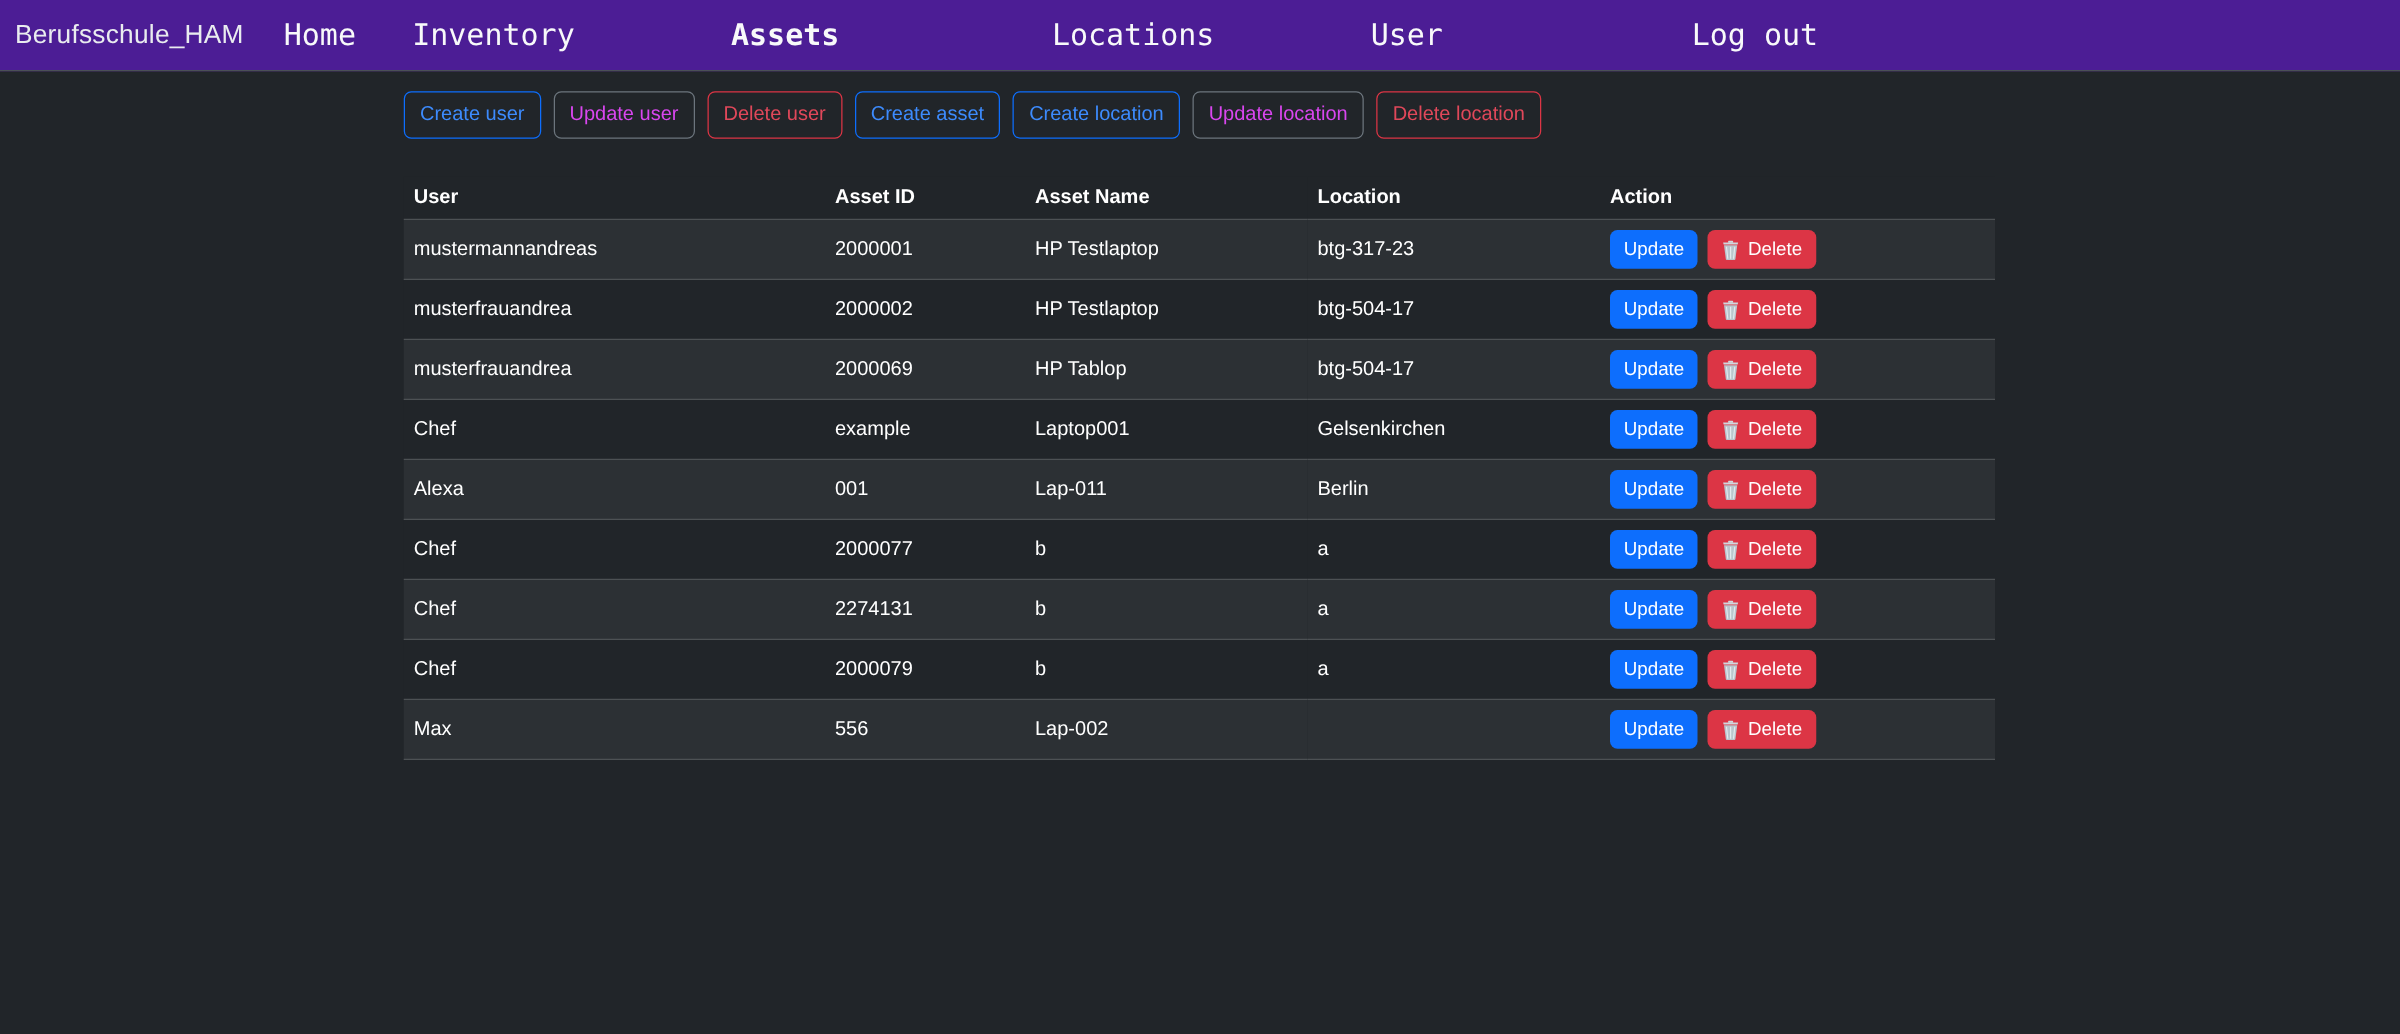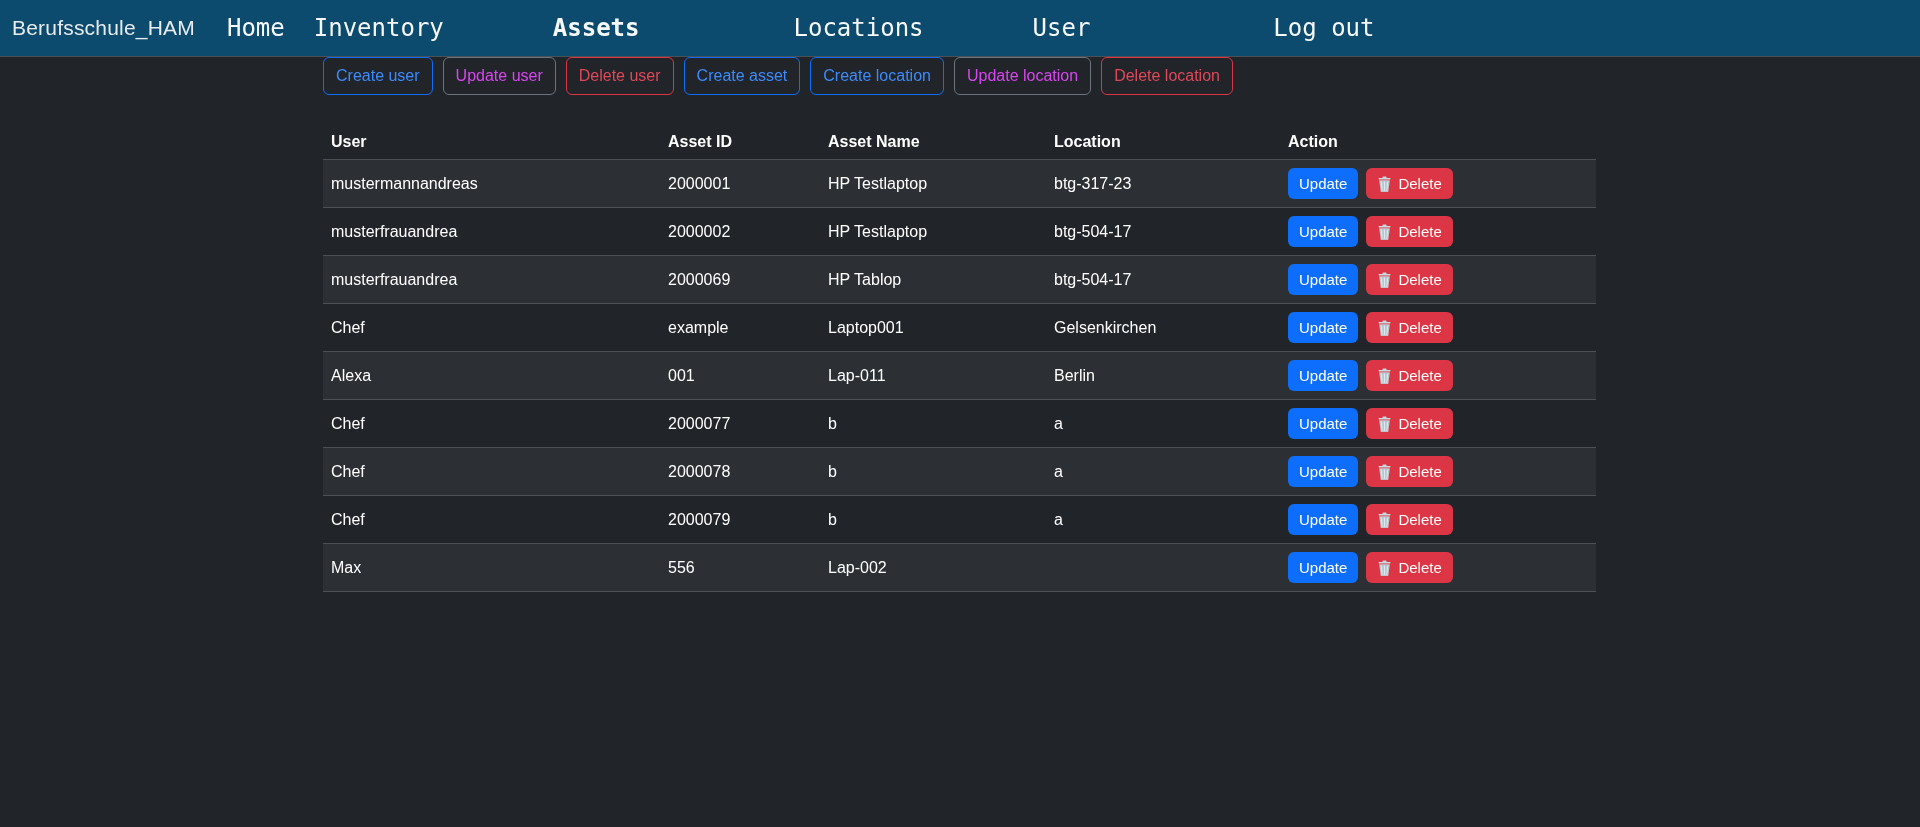--- a/index.html
+++ b/index.html
@@ -7,33 +7,33 @@
   body {
     background: #212529;
     font-family: "Liberation Sans", sans-serif;
     color: #fff;
     overflow: hidden;
   }
 
   
   .navbar {
     height: 57px;
-    background: #0c4a6e;
+    background: #4c1d95;
     border-bottom: 1px solid #4b5056;
     display: flex;
     align-items: center;
     padding: 0 16px 0 12px;
   }
   .brand {
     font-size: 21px;
     color: #e9ecef;
     letter-spacing: 0.2px;
     cursor: pointer;
   }
-  .nav-links { display: flex; align-items: center; }
+  .nav-links { display: flex; align-items: center; gap: 16px; }
   .nav-link {
     font-family: "DejaVu Sans Mono", monospace;
     font-size: 24px;
     color: #f8f9fa;
     text-decoration: none;
     cursor: pointer;
     white-space: nowrap;
   }
   .nav-link:nth-child(1) { margin-left: 32px; }
   .nav-link:nth-child(2) { margin-left: 29px; }
@@ -49,21 +49,21 @@
   }
   h1.page-title {
     margin-top: 40px;
     font-size: 33px;
     font-weight: 500;
     color: #dee2e6;
   }
 
   
   .toolbar {
-    margin-top: 0;
+    margin-top: 16px;
     display: flex;
     gap: 10px;
   }
   .btn-outline {
     background: transparent;
     font-family: "Liberation Sans", sans-serif;
     font-size: 16px;
     line-height: 24px;
     padding: 6px 12px;
     border-radius: 6px;
@@ -289,21 +289,21 @@
             <path fill="#e4ebef" d="M4.2 5.4l1 9.6 M7.5 5.4v9.6 M10.8 5.4l-1 9.6" stroke="#e4ebef" stroke-width="0.9"></path>
           </svg>
           <span>Delete</span>
         </button>
       </div>
     </td>
   </tr>
 
   <tr>
     <td>Chef</td>
-    <td>2000078</td>
+    <td>2274131</td>
     <td>b</td>
     <td>a</td>
     <td>
       <div class="action-cell">
         <button class="btn-solid update">Update</button>
         <button class="btn-solid delete">
           <svg class="trash-icon" viewBox="0 0 15 16" xmlns="http://www.w3.org/2000/svg">
             <path fill="#cfd8de" d="M1.5 2h12l-0.4 1.6h-11.2z"></path>
             <rect x="5.5" y="0.6" width="4" height="1.6" rx="0.5" fill="#cfd8de"></rect>
             <path fill="#b9c6cd" d="M2.2 4.2h10.6l-1.5 11.2c-0.05 0.35-0.35 0.6-0.7 0.6H4.4c-0.35 0-0.65-0.25-0.7-0.6z"></path>

